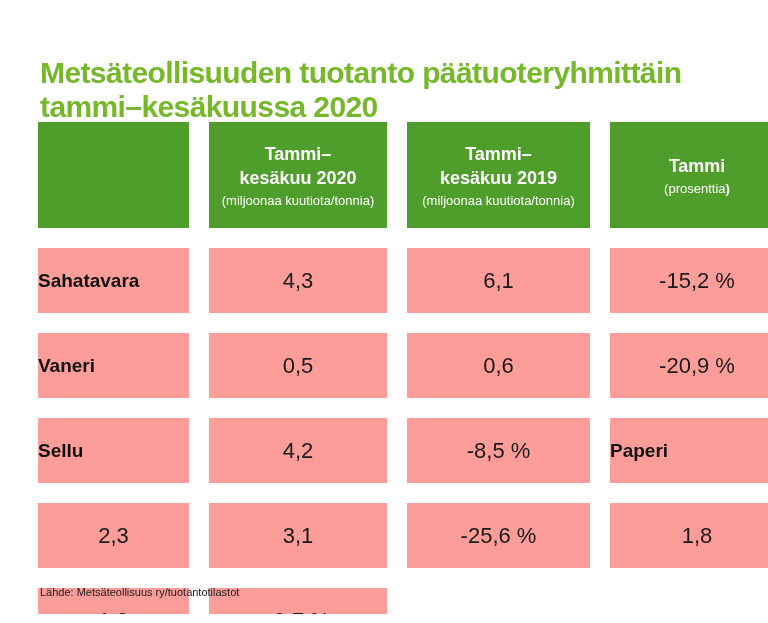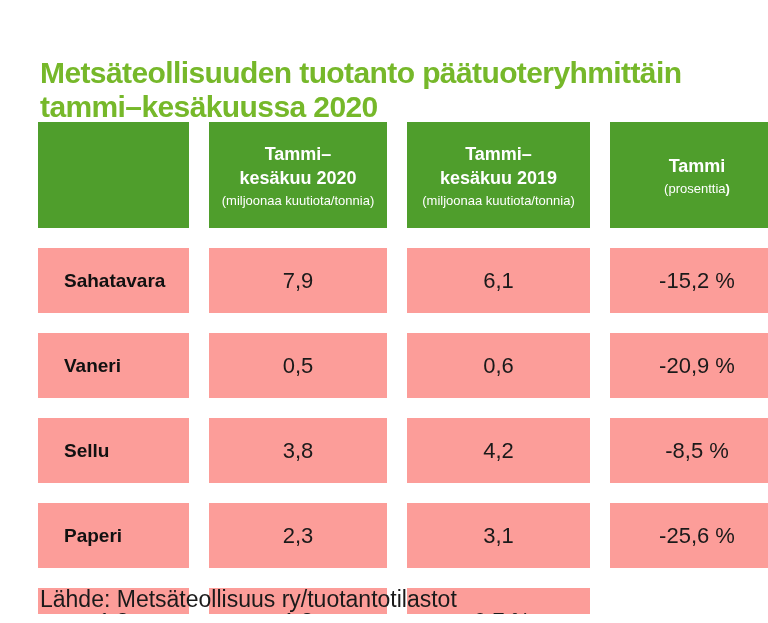--- a/index.html
+++ b/index.html
@@ -61,31 +61,31 @@
     margin-top: 2px;
   }
   .head-sub .bold { font-weight: bold; }
   .data-cell {
     background: var(--row-pink, #fc9d99);
     color: var(--text-dark, #1a1a1a);
     font-size: 22px;
   }
   .label-cell {
     justify-content: flex-start;
-    padding-left: 26px;
+    padding-left: 0;
     box-sizing: border-box;
     font-size: 19px;
     font-weight: bold;
     color: #111111;
   }
   .source-line {
     position: absolute;
     left: 40px;
     top: 586px;
-    font-size: 23px;
+    font-size: 11px;
     color: var(--text-dark, #1a1a1a);
   }
 </style>
 </head>
 <body>
 
 <div id="canvas">
 
   <h1 class="page-title">Metsäteollisuuden tuotanto päätuoteryhmittäin
 tammi–kesäkuussa 2020</h1>
@@ -102,31 +102,30 @@
       <span class="head-title">Tammi–
 kesäkuu 2019</span>
       <span class="head-sub">(miljoonaa kuutiota/tonnia)</span>
     </div>
     <div class="cell head-cell">
       <span class="head-title">Tammi</span>
       <span class="head-sub"><span>(prosenttia</span><span class="bold">)</span></span>
     </div>
 
     <div class="cell data-cell label-cell">Sahatavara</div>
-    <div class="cell data-cell">7,9</div>
+    <div class="cell data-cell">4,3</div>
     <div class="cell data-cell">6,1</div>
     <div class="cell data-cell">-15,2 %</div>
 
     <div class="cell data-cell label-cell">Vaneri</div>
     <div class="cell data-cell">0,5</div>
     <div class="cell data-cell">0,6</div>
     <div class="cell data-cell">-20,9 %</div>
 
     <div class="cell data-cell label-cell">Sellu</div>
-    <div class="cell data-cell">3,8</div>
     <div class="cell data-cell">4,2</div>
     <div class="cell data-cell">-8,5 %</div>
 
     <div class="cell data-cell label-cell">Paperi</div>
     <div class="cell data-cell">2,3</div>
     <div class="cell data-cell">3,1</div>
     <div class="cell data-cell">-25,6 %</div>
 
     <div class="cell data-cell">1,8</div>
     <div class="cell data-cell">1,8</div>

